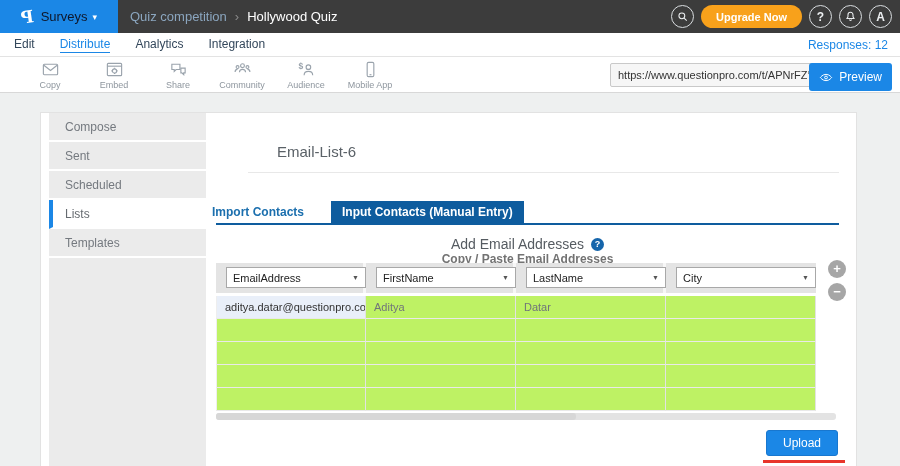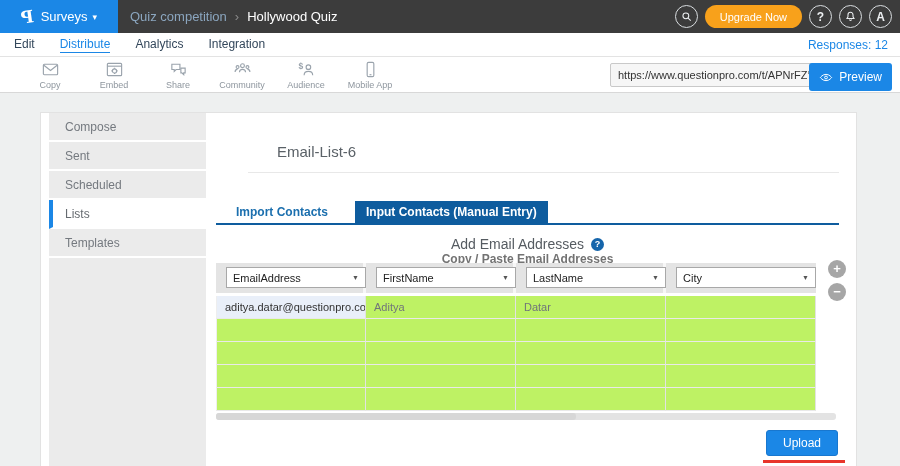--- a/index.html
+++ b/index.html
@@ -3,30 +3,30 @@
 <meta charset="utf-8">
 <style>
   * { margin:0; padding:0; box-sizing:border-box; }
   html,body { width:900px; height:466px; overflow:hidden; }
   body { background:#eef0f0; font-family:"Liberation Sans", sans-serif; position:relative; }
 
   
   .topbar { position:absolute; left:0; top:0; width:900px; height:33px; background:#3c3c3c; display:flex; align-items:center; }
   .logo-box { width:118px; height:33px; background:#1b87e6; display:flex; align-items:center; justify-content:center; gap:7px; cursor:pointer; }
   .logo-p { color:#fff; font-weight:700; font-size:17px; font-family:"DejaVu Serif", serif; transform:scaleX(-1) rotate(8deg); display:inline-block; }
-  .logo-prod { color:#ffffff; font-size:13px; }
+  .logo-prod { color:#0f172a; font-size:13px; }
   .logo-caret { color:#fff; font-size:9px; margin-left:-2px; }
   .breadcrumb { margin-left:12px; font-size:13px; display:flex; gap:8px; align-items:center; }
   .bc-parent { color:#8ba6bf; cursor:pointer; }
   .bc-sep { color:#8a8a8a; font-size:13px; }
   .bc-current { color:#ffffff; }
   .topbar-right { margin-left:auto; display:flex; align-items:center; gap:7px; padding-right:8px; }
   .circle-btn { width:23px; height:23px; border:1px solid #d9dde0; border-radius:50%; display:flex; align-items:center; justify-content:center; color:#eceff1; font-size:12px; font-weight:700; cursor:pointer; background:transparent; }
   .circle-btn svg { width:13px; height:13px; stroke:#eceff1; fill:none; stroke-width:1.6; }
-  .upgrade-btn { background:#f8a11b; color:#fff; font-size:11px; font-weight:400; border:none; border-radius:12px; height:23px; padding:0 15px; cursor:pointer; }
+  .upgrade-btn { background:#f8a11b; color:#fff; font-size:11px; font-weight:700; border:none; border-radius:12px; height:23px; padding:0 15px; cursor:pointer; }
 
   
   .nav-row { position:absolute; left:0; top:33px; width:900px; height:24px; background:#fff; border-bottom:1px solid #e3e3e3; display:flex; align-items:center; padding:0 12px 0 14px; }
   .nav-item { font-size:12px; color:#33475b; margin-right:25px; cursor:pointer; padding-bottom:1px; }
   .nav-item.active { color:#1b87e6; border-bottom:1px solid #1b87e6; }
   .responses { margin-left:auto; font-size:12px; color:#1b87e6; }
 
   
   .icon-toolbar { position:absolute; left:0; top:57px; width:900px; height:36px; background:#fff; border-bottom:1px solid #d8d8d8; display:flex; align-items:center; padding-left:18px; }
   .tool-item { width:64px; display:flex; flex-direction:column; align-items:center; gap:1px; cursor:pointer; }
@@ -44,21 +44,21 @@
 
   
   .side-menu { position:absolute; left:8px; top:0; bottom:0; width:157px; background:#ebebeb; }
   .menu-item { height:29px; line-height:29px; background:#ebebeb; border-bottom:2px solid #fff; padding-left:16px; font-size:12px; color:#74797f; cursor:pointer; }
   .menu-item.active { background:#fff; border-left:4px solid #1b87e6; padding-left:12px; color:#666b70; }
 
   
   .list-title { position:absolute; left:236px; top:30px; font-size:15px; color:#5a6167; }
   .title-sep { position:absolute; left:207px; top:59px; width:591px; height:1px; background:#e8e8e8; }
 
-  .tabs { position:absolute; left:184px; top:88px; height:22px; display:flex; align-items:stretch; }
+  .tabs { position:absolute; left:160px; top:88px; height:22px; display:flex; align-items:stretch; }
   .tab { font-size:12px; font-weight:700; display:flex; align-items:center; padding:0 11px; cursor:pointer; color:#1b6fae; }
   .tab.active { background:#0e5c9e; color:#fff;margin-left:16px; }
   .tab-underline { position:absolute; left:175px; top:110px; width:623px; height:2px; background:#0e5c9e; }
 
   .section-row { position:absolute; left:175px; top:123px; width:623px; display:flex; align-items:center; justify-content:space-between;flex-direction:column; }
   .section-title-wrap { display:flex; align-items:center; gap:7px; }
   .section-title { font-size:14px; color:#555b61; }
   .qmark { width:13px; height:13px; border-radius:50%; background:#1565ab; color:#fff; font-size:9px; font-weight:700; display:flex; align-items:center; justify-content:center; cursor:pointer; }
   .copy-link { font-size:12px; color:#737373; font-weight:600; cursor:pointer; }
 

